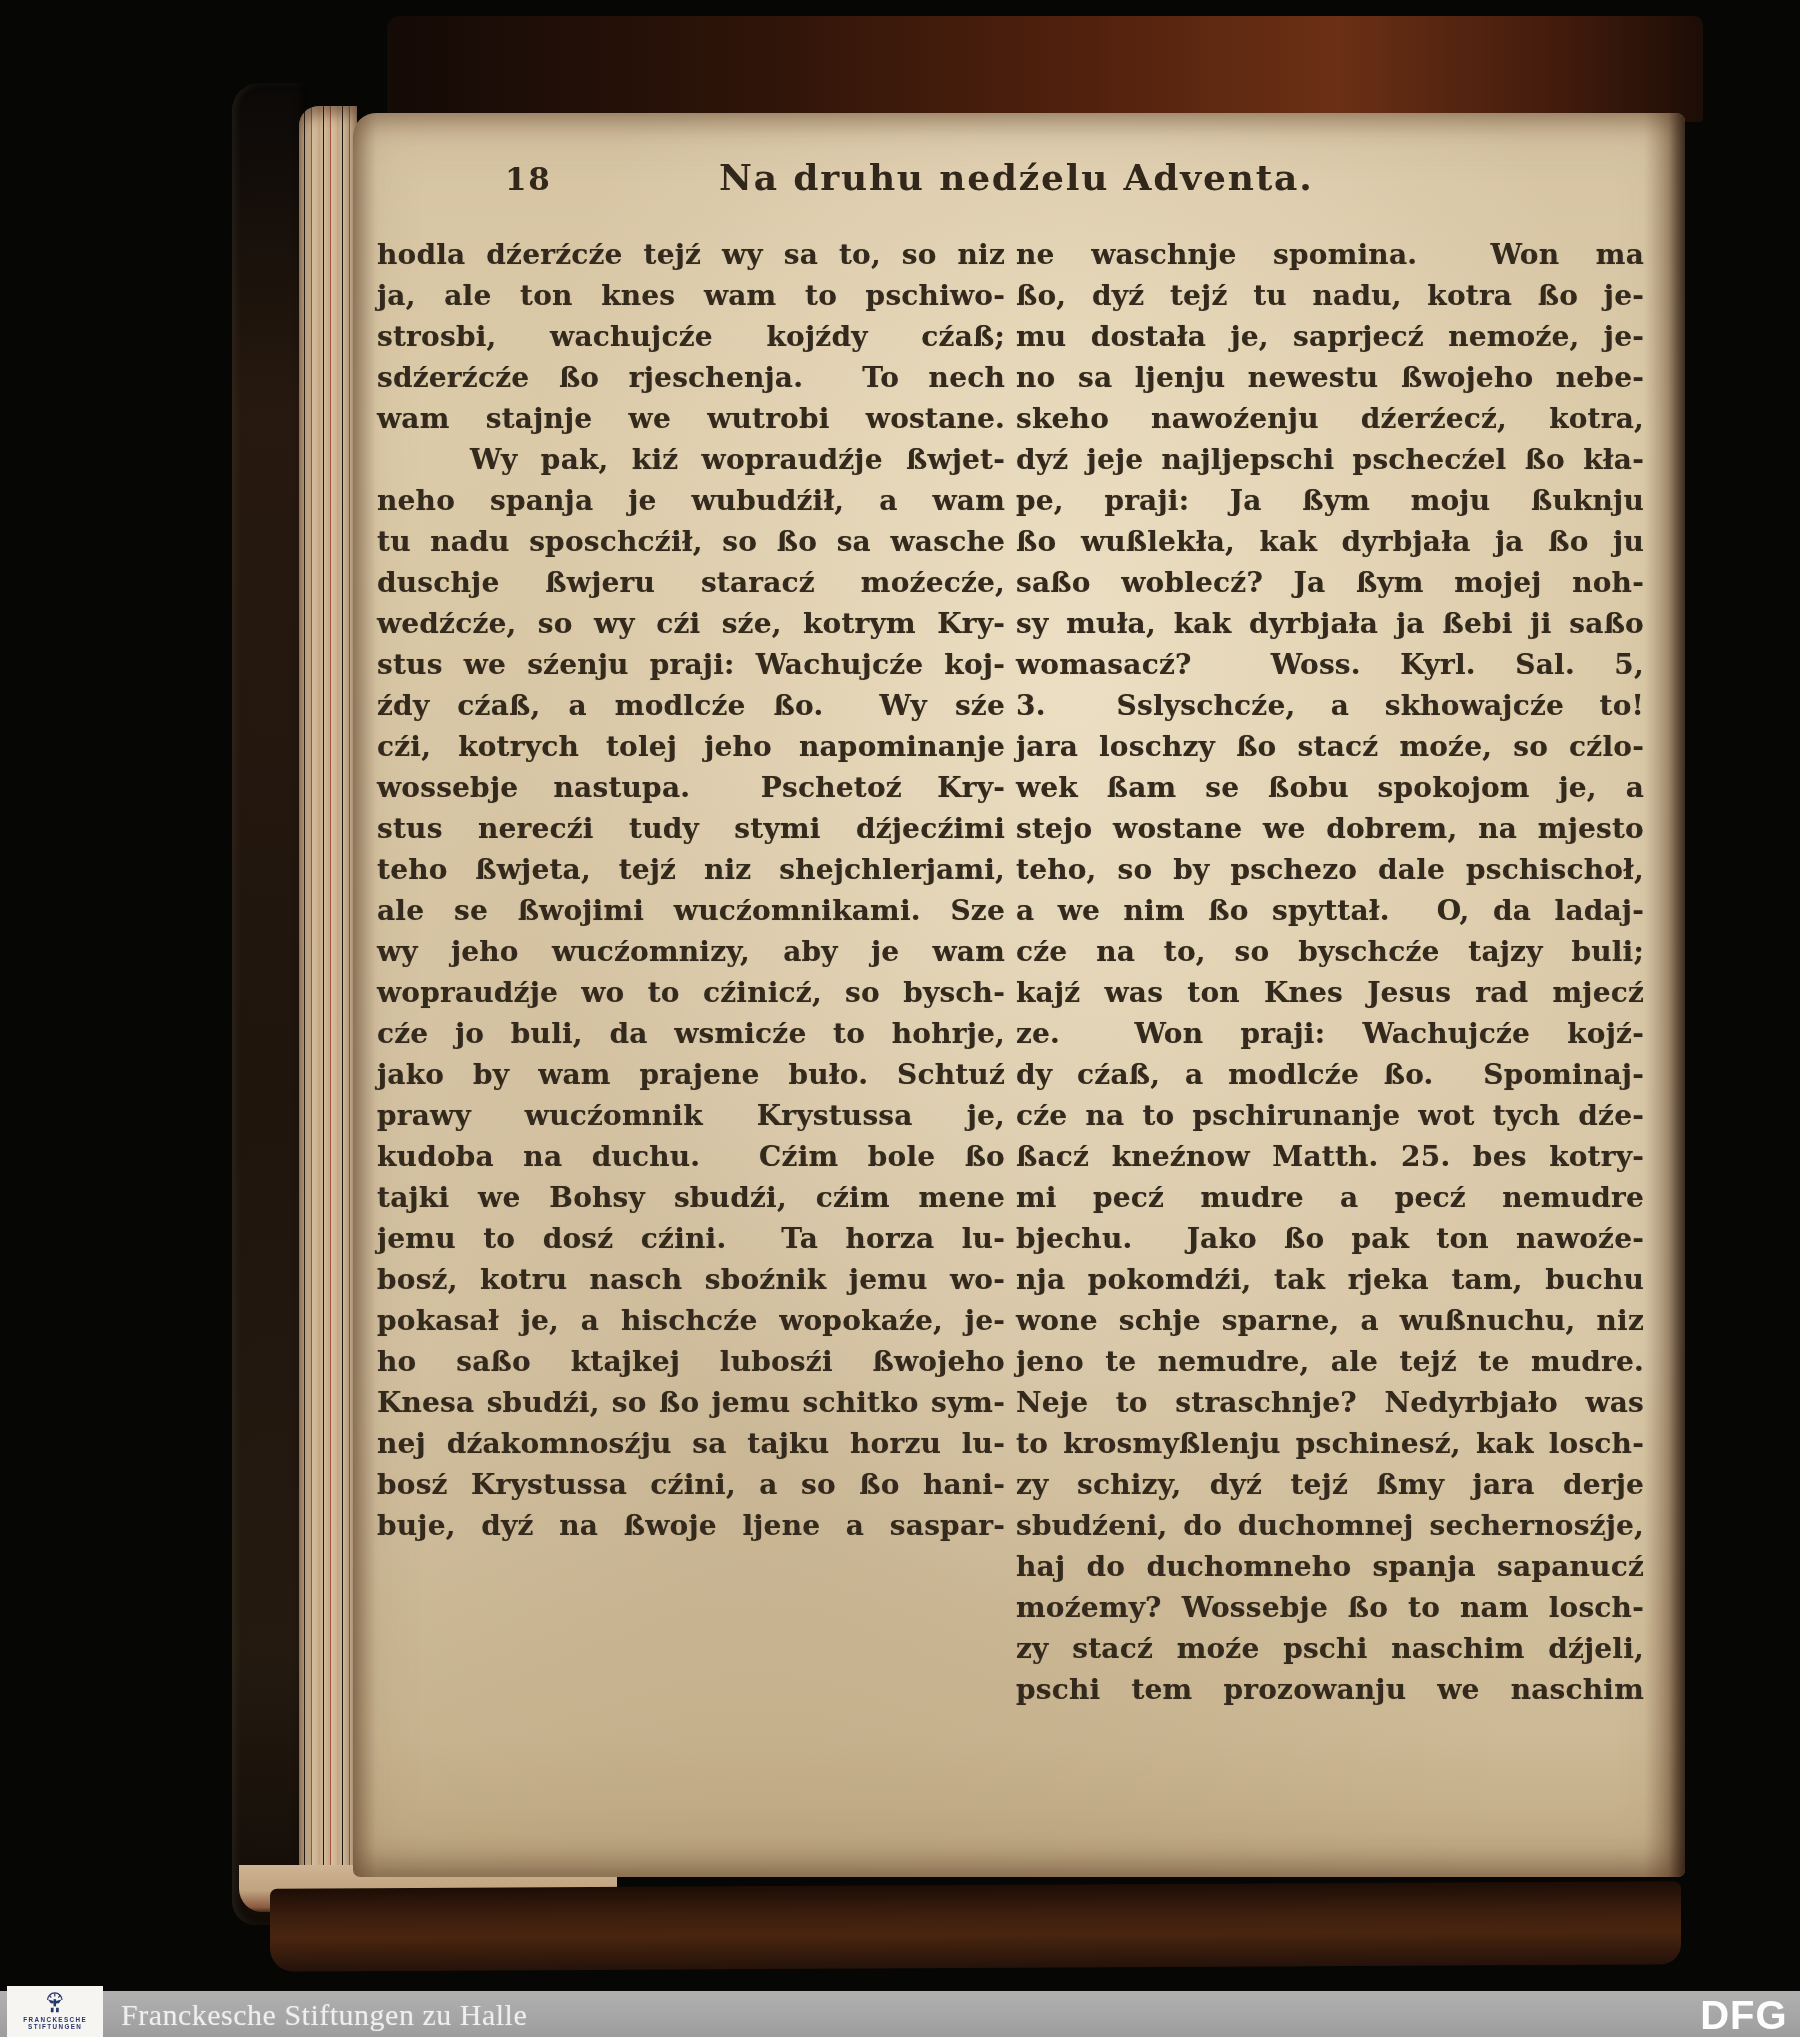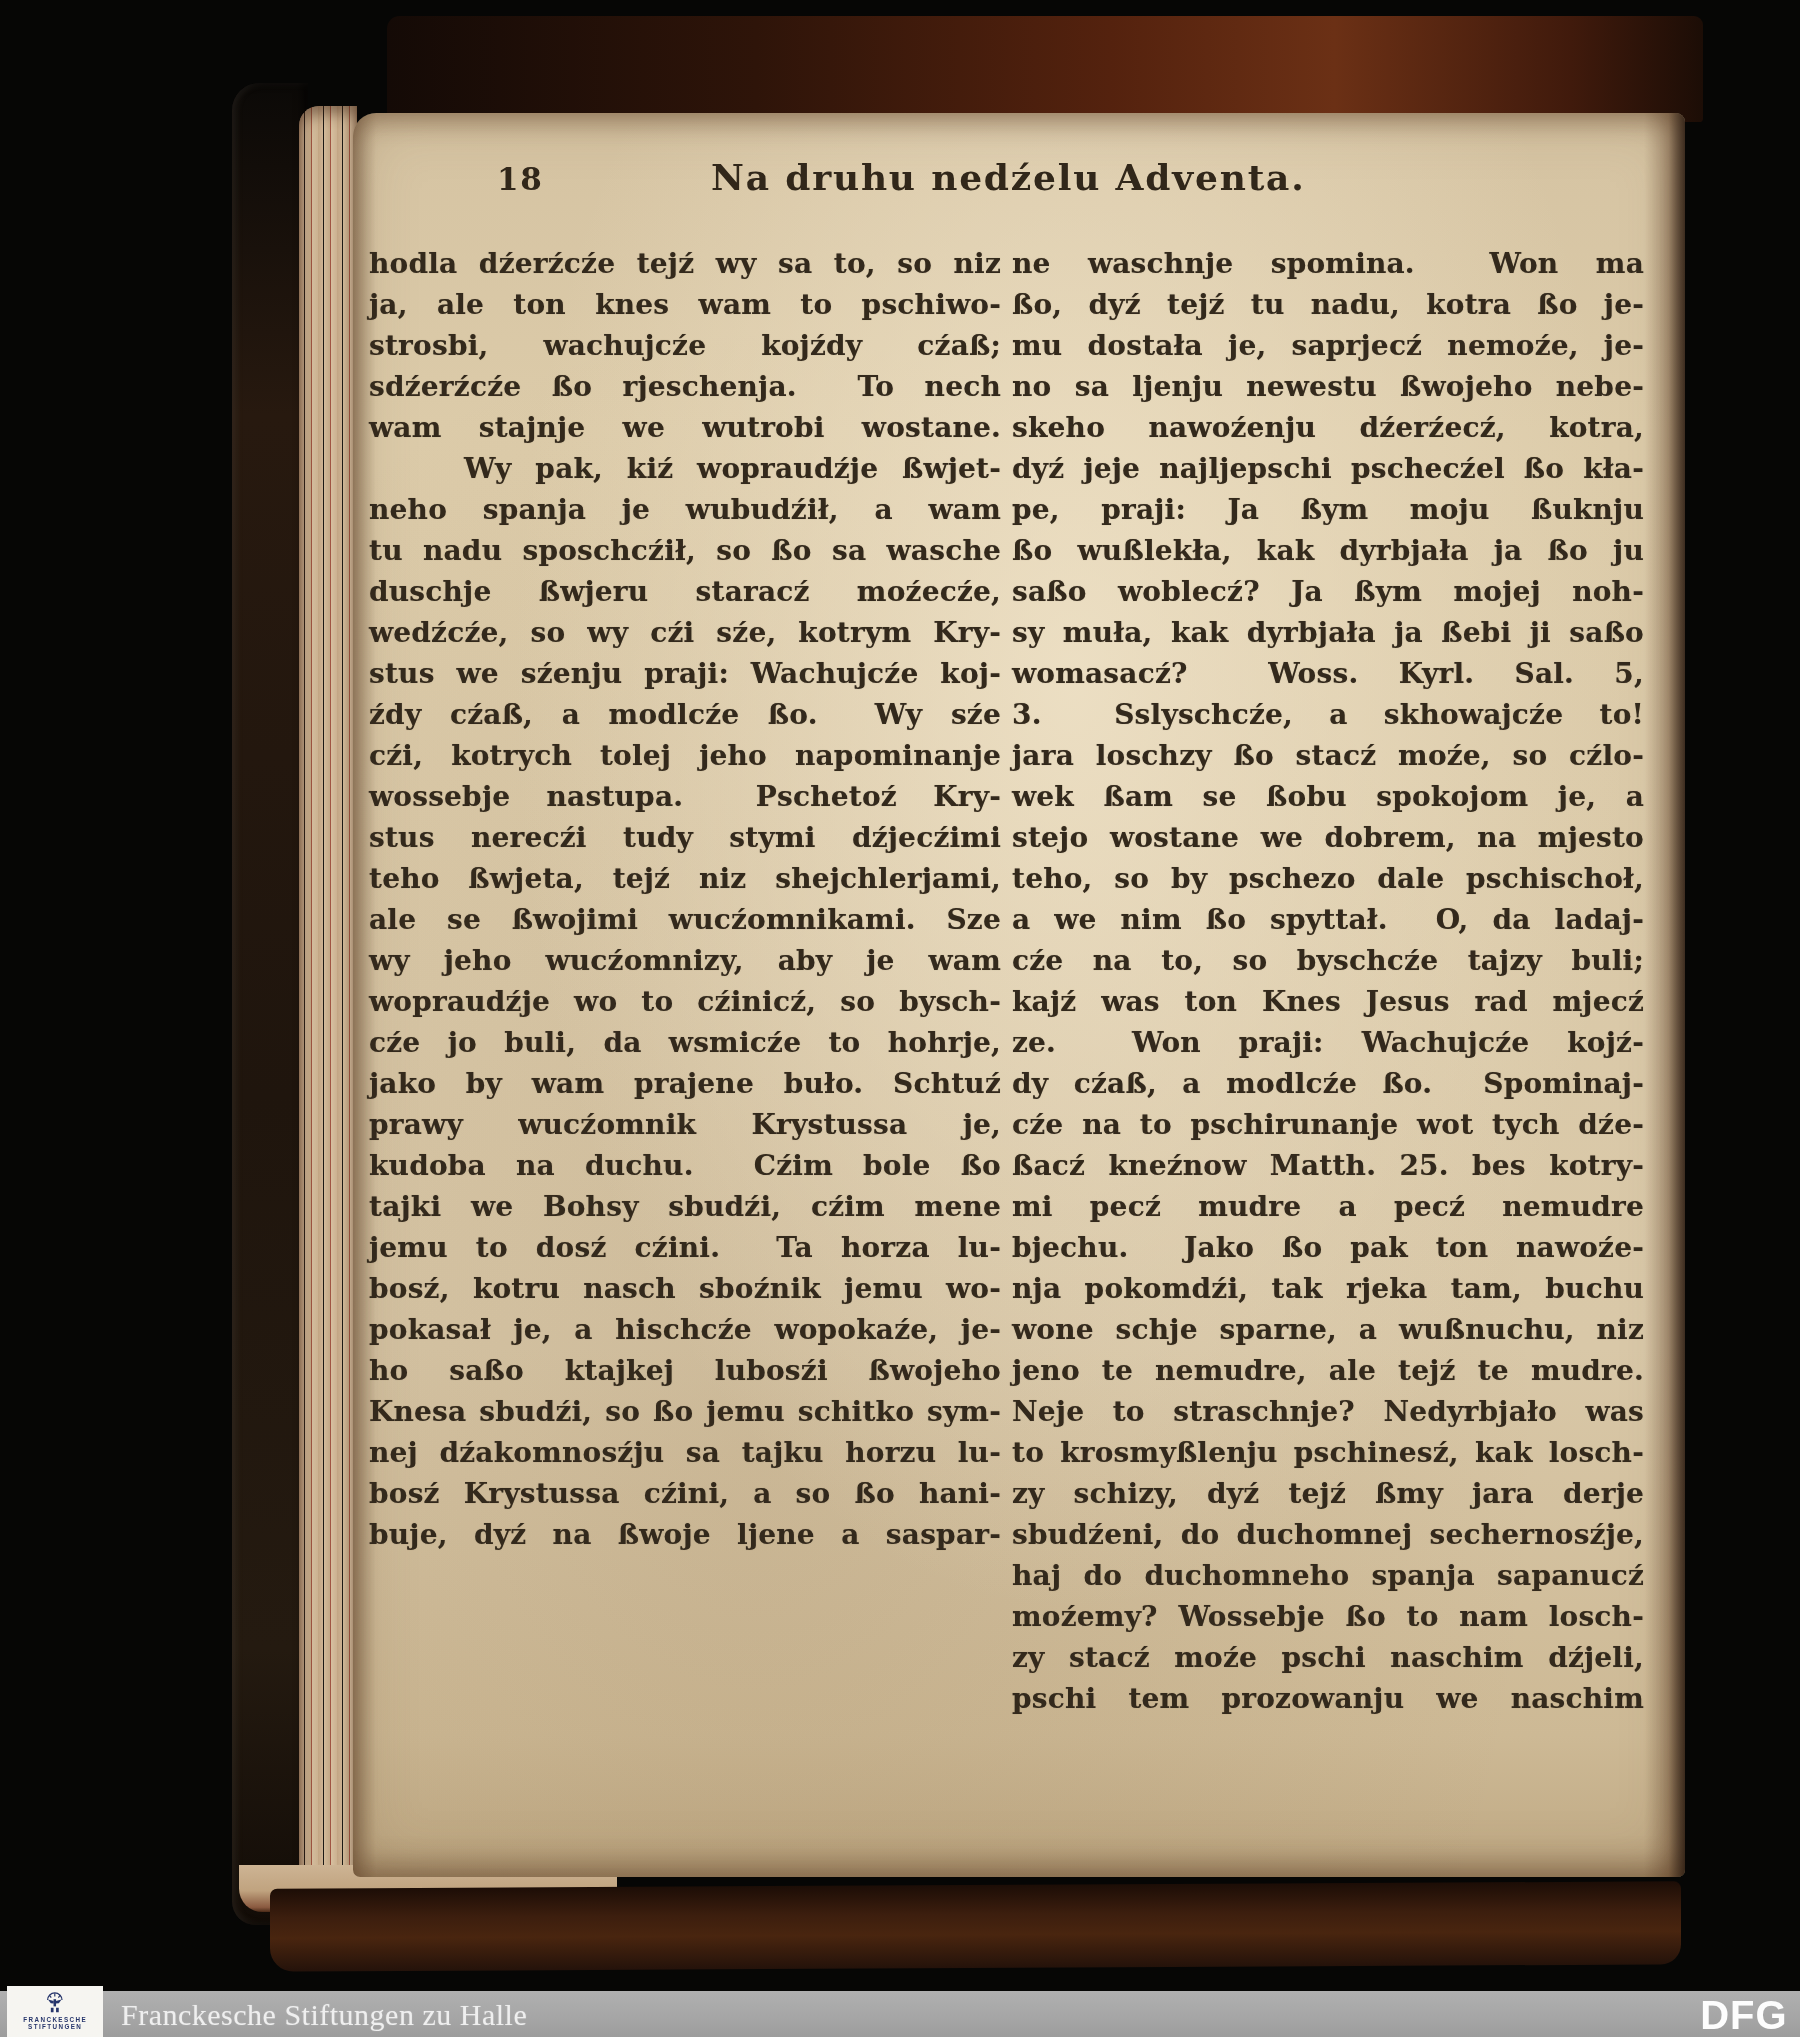--- a/index.html
+++ b/index.html
@@ -61,37 +61,37 @@
     position:absolute; right:0; top:0; width:41px; height:100%;
     background:linear-gradient(90deg, rgba(50,28,14,0) 0%, rgba(70,38,18,.30) 60%, rgba(25,12,6,.72) 100%);
     border-radius:0 9px 7.2px 0;
   }
   .page .gutter-shade {
     position:absolute; left:0; top:0; width:23.4px; height:100%;
     background:linear-gradient(90deg, rgba(80,50,28,.30) 0%, rgba(80,50,28,0) 100%);
     border-radius:23.4px 0 0 7.2px;
   }
 
-  .page-inner { position:relative; padding:43px 41px 0 16px; height:100%; }
+  .page-inner { position:relative; padding:43px 41px 0 24px; height:100%; }
 
   .running-head {
     position:relative; height:47px; color:#31271a;
   }
   .page-number {
     position:absolute; left:128px; top:5.4px;
     font-size:31px; font-weight:700; letter-spacing:1.8px;
   }
   .head-title {
     position:absolute; left:342px; right:36px; top:0; text-align:left;
     font-size:36px; font-weight:700; letter-spacing:1.8px;
     font-family:"DejaVu Serif", serif;
   }
 
   .columns {
-    margin-top:40px;
+    margin-top:31px;
     display:flex; gap:11px;
     color:#33291c;
   }
   .col { flex:1 1 0; min-width:0; }
   .text-line {
     font-family:"DejaVu Serif", serif;
     font-weight:700;
     font-size:28px;
     line-height:41px;
     white-space:pre-wrap;

